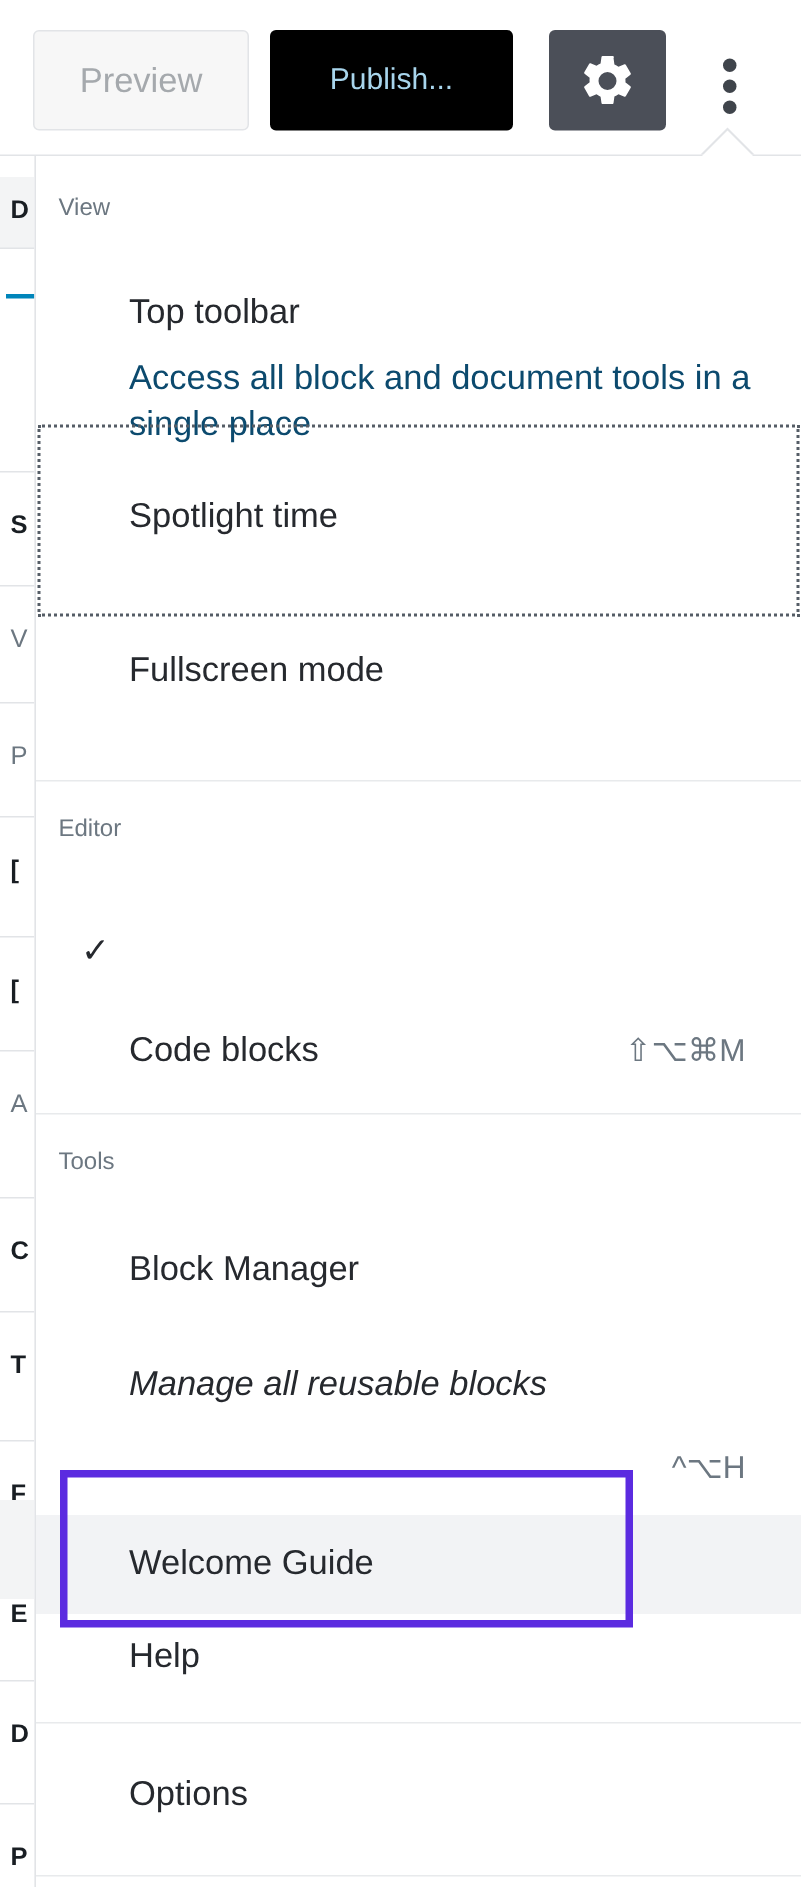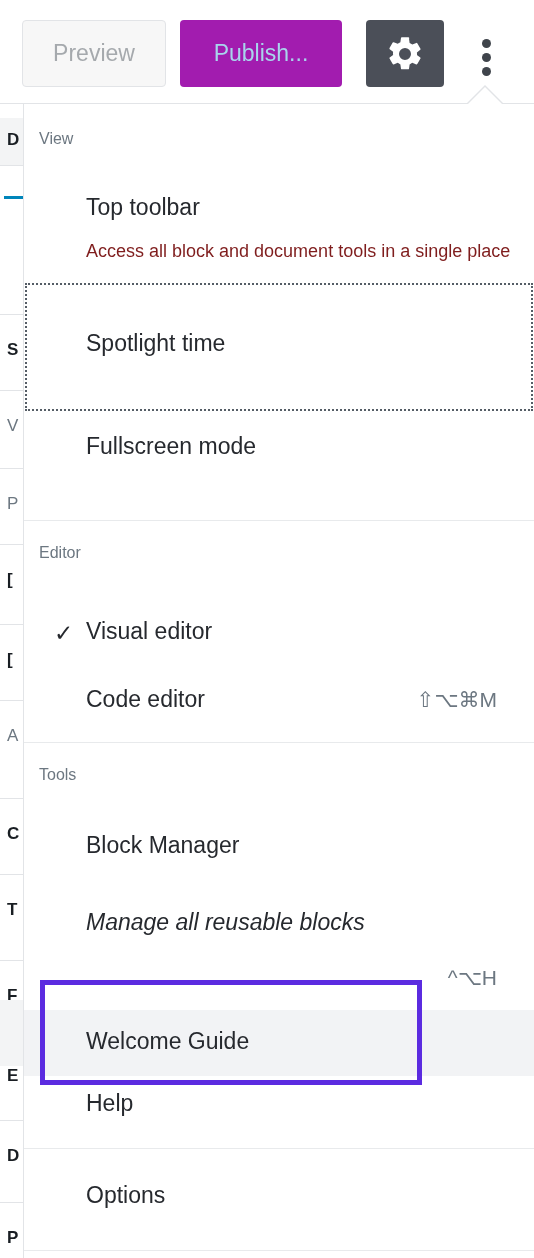--- a/index.html
+++ b/index.html
@@ -101,23 +101,23 @@
     font-family: "Liberation Sans", sans-serif;
     cursor: pointer;
   }
 
   .btn-publish {
     position: absolute;
     left: 180px; top: 20px;
     width: 162px; height: 67px;
     border: none;
     border-radius: 4px;
-    background: #a21caf;
+    background: #000000;
     color: #a8d5ec;
-    font-size: 23px;
+    font-size: 20px;
     line-height: 67px;
     text-align: center;
     cursor: pointer;
   }
 
   .btn-gear {
     position: absolute;
     left: 366px; top: 20px;
     width: 78px; height: 67px;
     border: none;
@@ -208,22 +208,22 @@
     position: absolute;
     left: 62px;
     font-size: 23px;
     color: #26292e;
     font-weight: 400;
     white-space: nowrap;
   }
   .menu-item .mi-desc {
     position: absolute;
     left: 62px;
-    font-size: 18px;
-    color: #7f1d1d;
+    font-size: 23px;
+    color: #0c4a6e;
     line-height: 31px;
     width: 430px;
   }
   .menu-item .mi-shortcut {
     position: absolute;
     right: 38px;
     font-size: 21px;
     color: #6c7781;
     white-space: nowrap;
   }
@@ -328,24 +328,23 @@
         <div class="menu-item" style="top: 212px; height: 103px;">
           <div class="mi-title" style="top: 14px;">Spotlight time</div>
         </div>
         <div class="menu-item" style="top: 315px; height: 103px;">
           <div class="mi-title" style="top: 14px;">Fullscreen mode</div>
         </div>
         <div class="menu-sep" style="top: 416px;"></div>
         <div class="menu-group-label" style="top: 440px;">Editor</div>
         <div class="menu-item" style="top: 500px; height: 58px;">
           <span class="mi-check" style="top: 18px;">✓</span>
-          <div class="mi-title" style="top: 14px;">Visual editor</div>
         </div>
         <div class="menu-item" style="top: 568px; height: 58px;">
-          <div class="mi-title" style="top: 14px;">Code editor</div>
+          <div class="mi-title" style="top: 14px;">Code blocks</div>
           <div class="mi-shortcut" style="top: 16px;">⇧⌥⌘M</div>
         </div>
         <div class="menu-sep" style="top: 638px;"></div>
         <div class="menu-group-label" style="top: 662px;">Tools</div>
         <div class="menu-item" style="top: 714px; height: 60px;">
           <div class="mi-title" style="top: 14px;">Block Manager</div>
         </div>
         <div class="menu-item" style="top: 780px; height: 60px;">
           <div class="mi-title" style="top: 25px; font-style: italic;">Manage all reusable blocks</div>
         </div>

